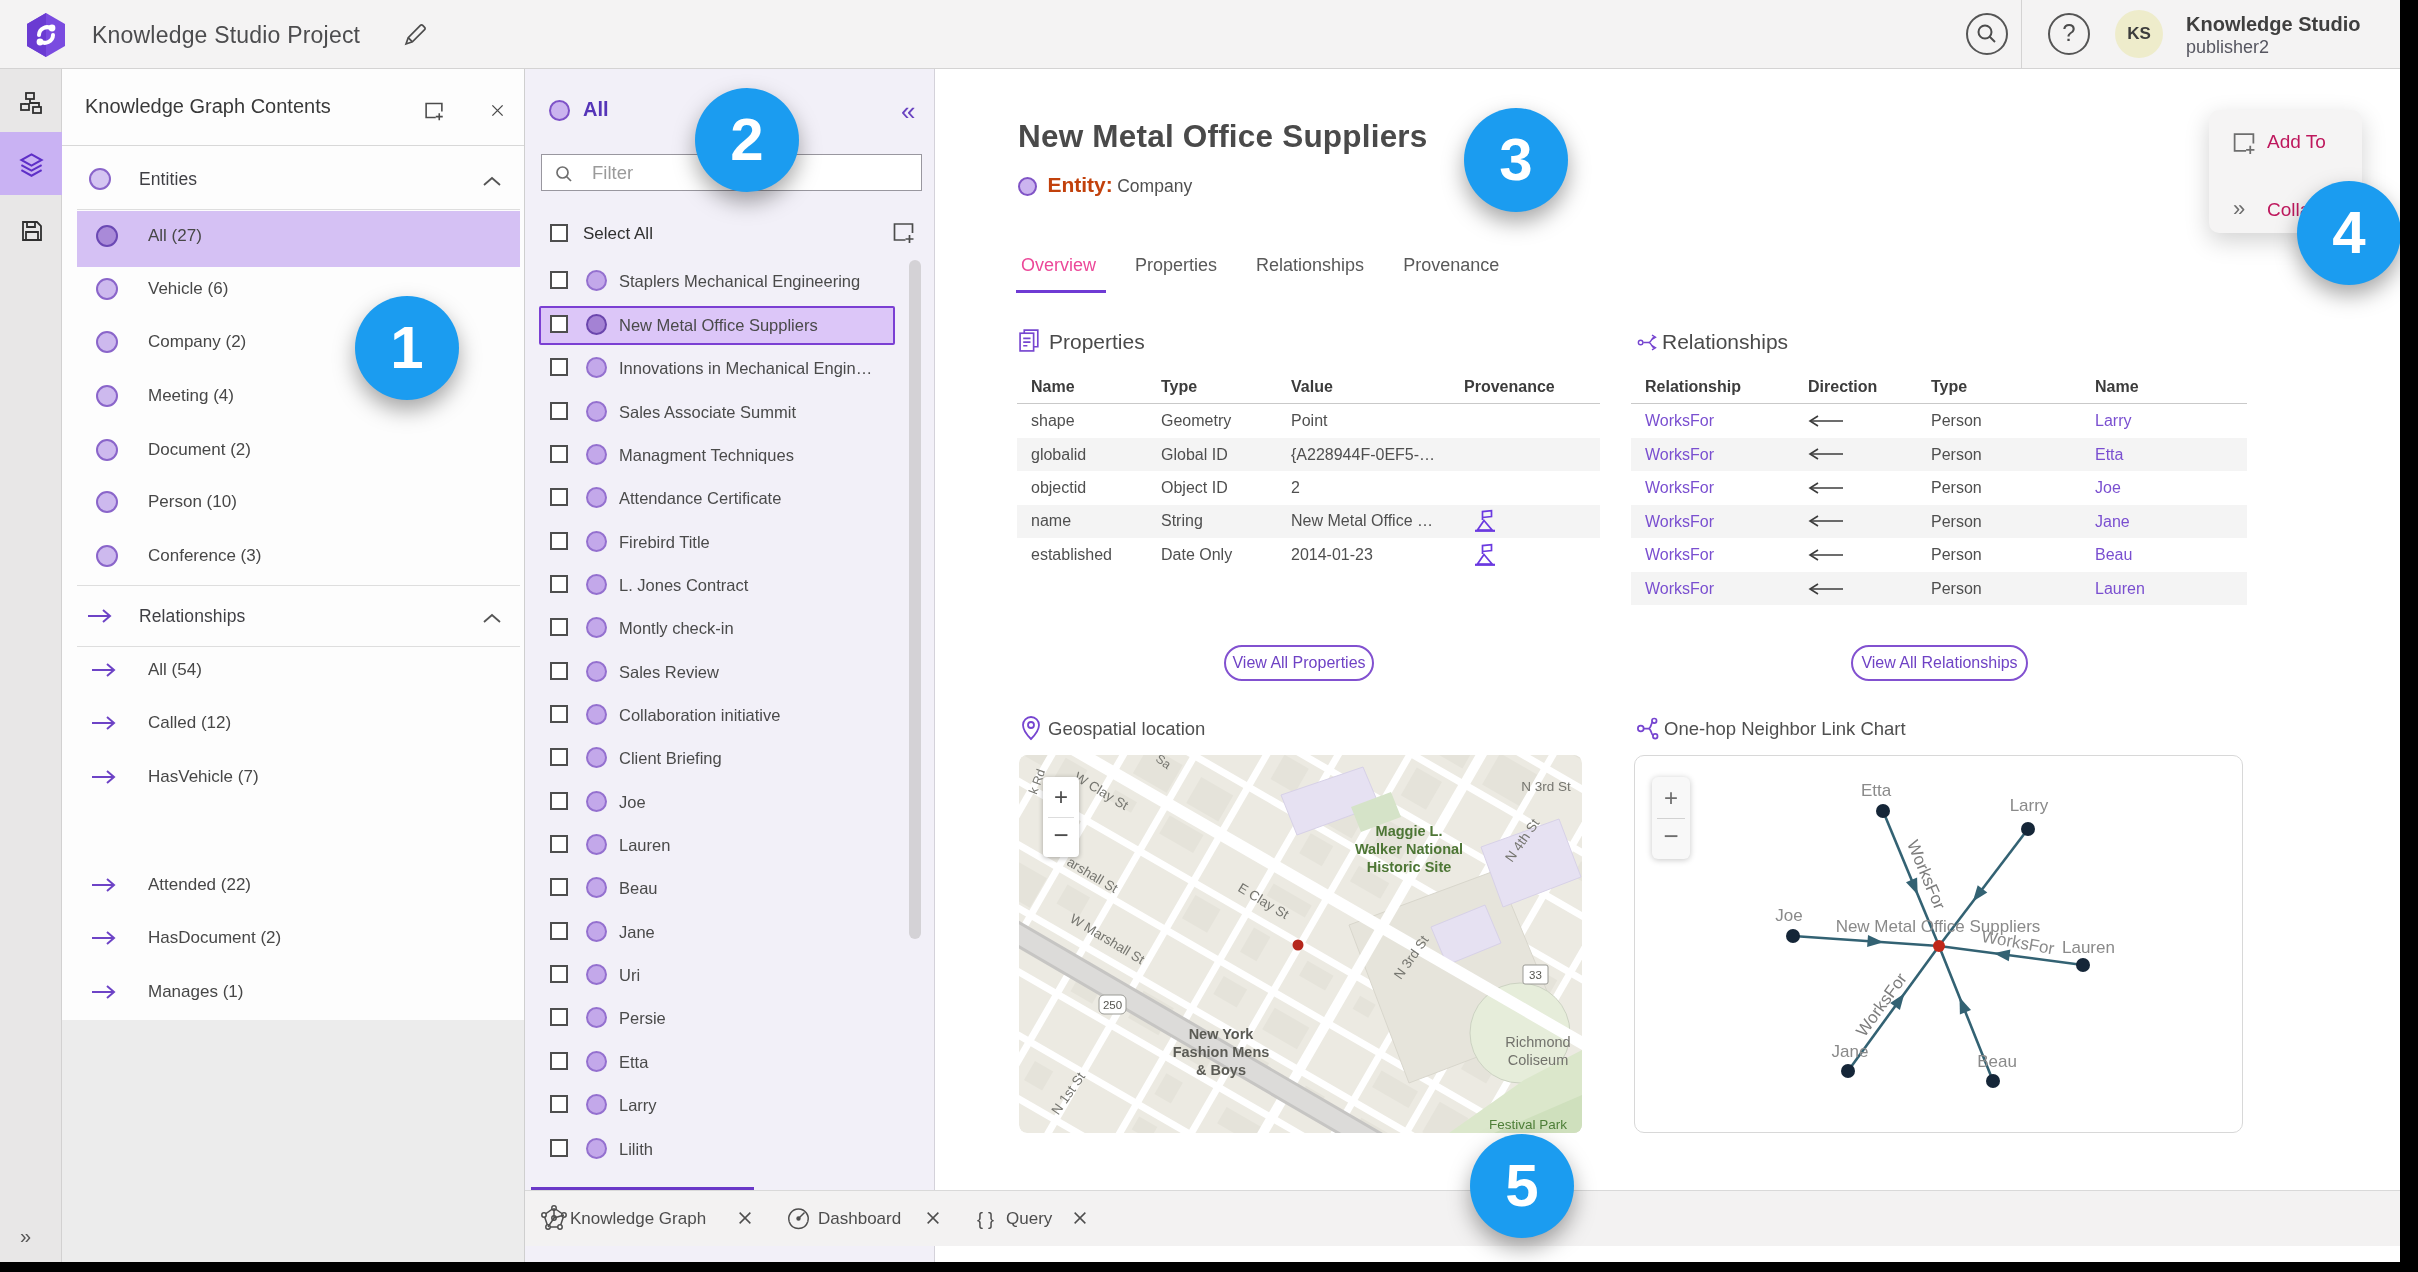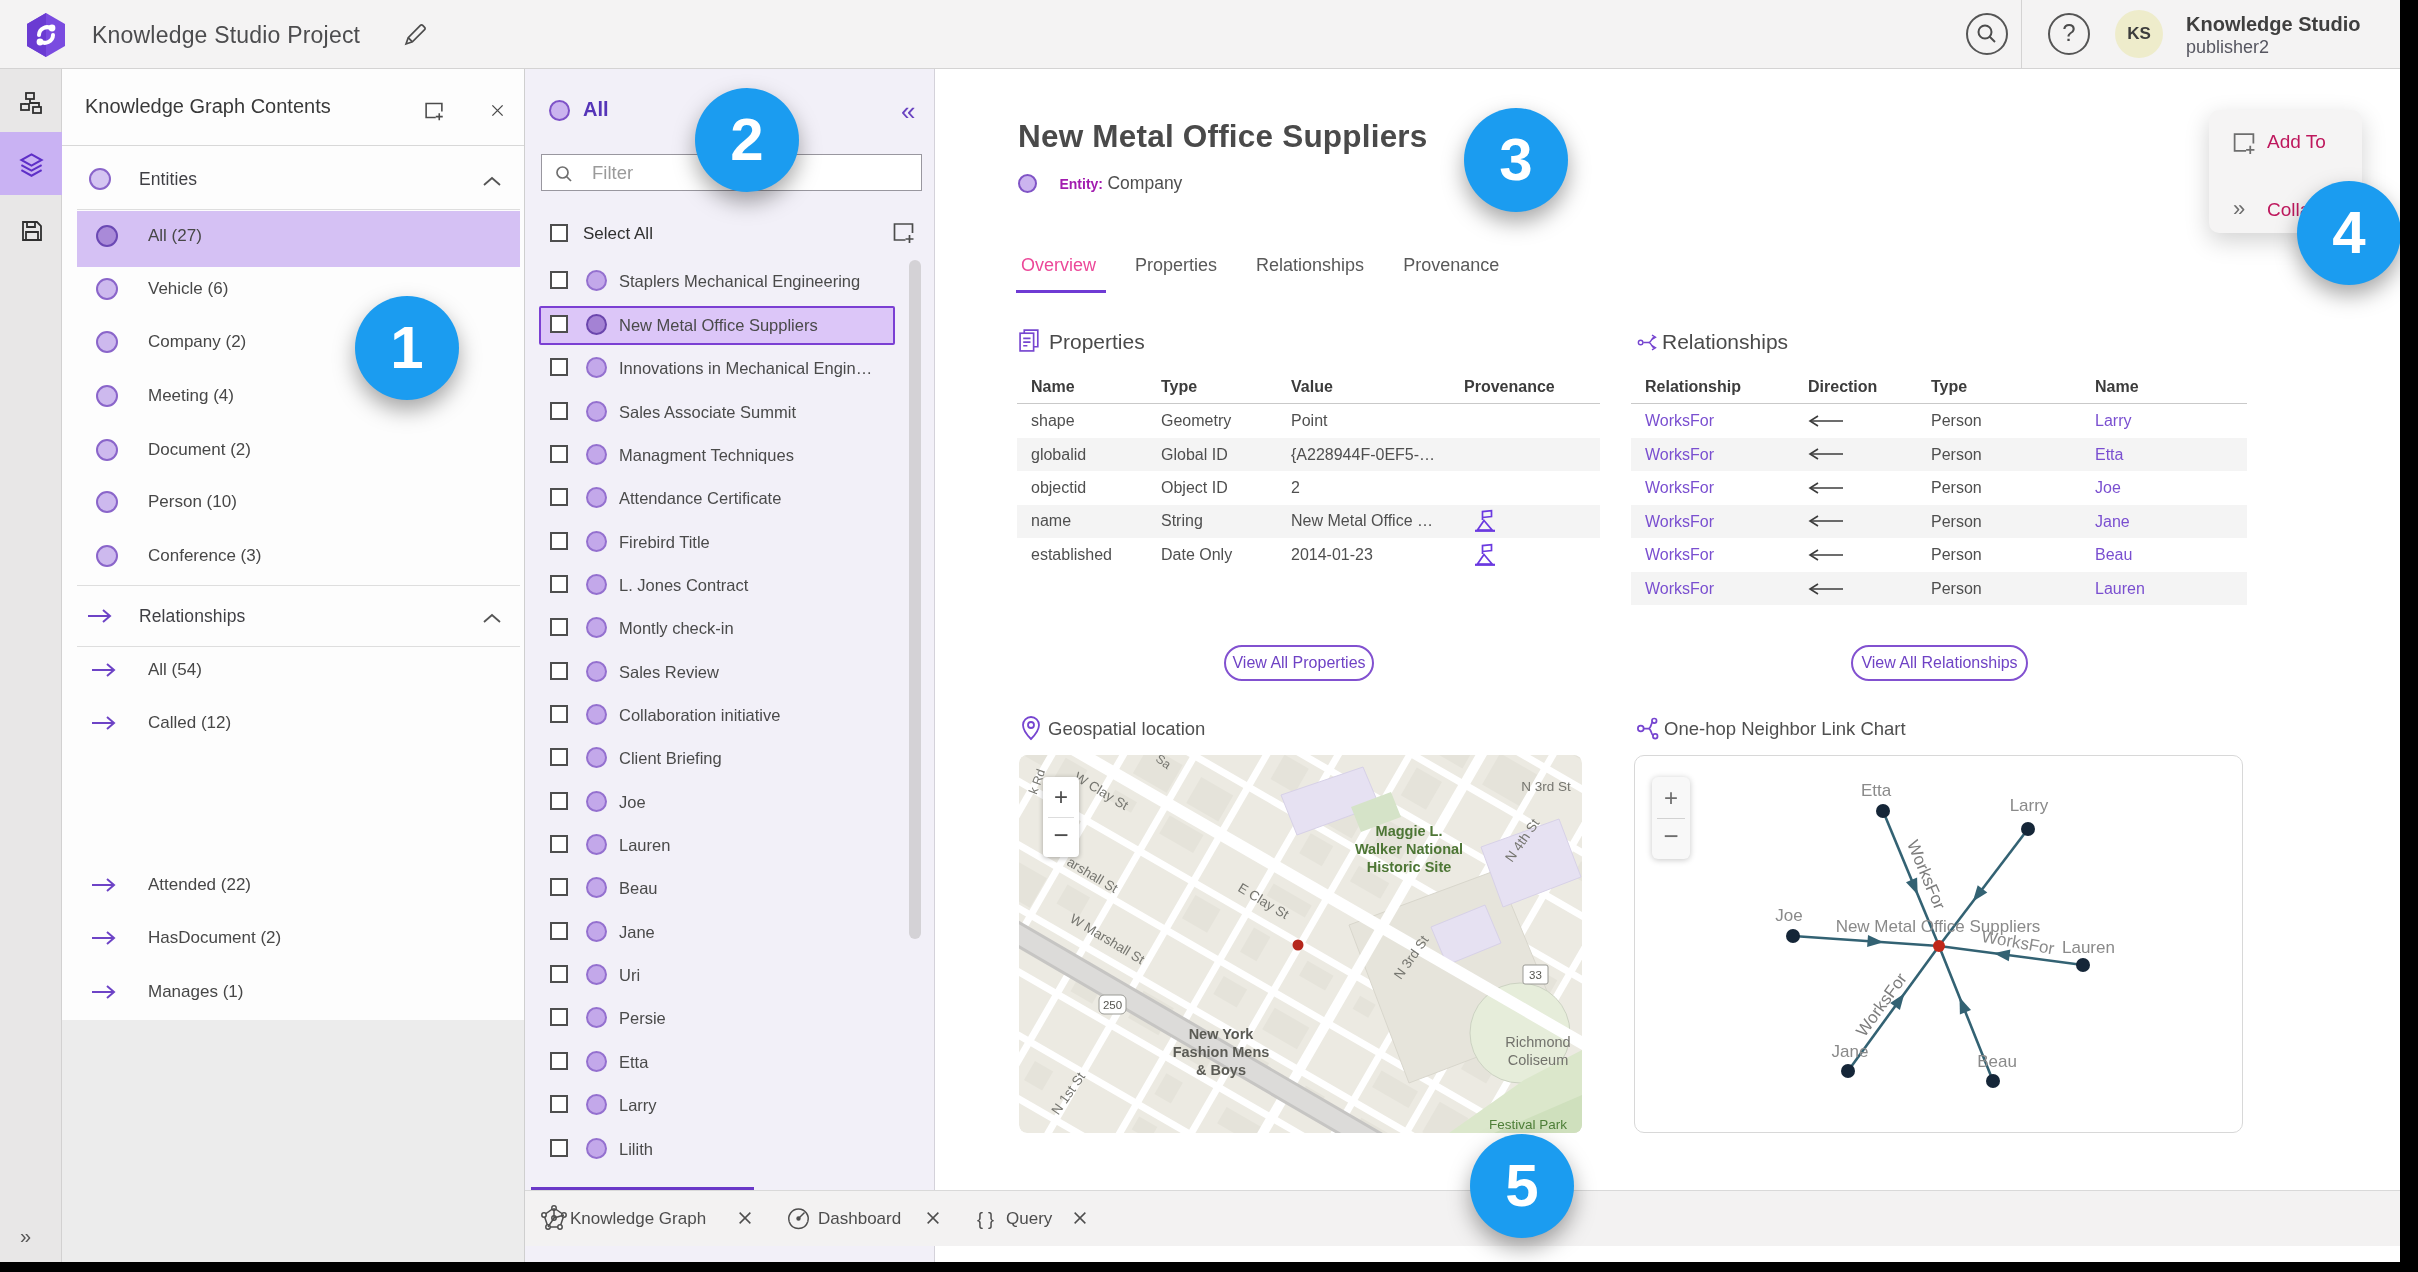--- a/index.html
+++ b/index.html
@@ -198,20 +198,27 @@
           </svg>
           <div class="lbl">All (54)</div>
         </div>
 <div class="row1" style="top:551px;">
           <svg class="abs" style="left:14px;top:17px" width="26" height="18" viewBox="0 0 26 18">
             <line x1="1" y1="9" x2="22" y2="9" stroke="#6d43c6" stroke-width="2"></line>
             <path d="M16 3 L23 9 L16 15" fill="none" stroke="#6d43c6" stroke-width="2"></path>
           </svg>
           <div class="lbl">Called (12)</div>
         </div>
+<div class="row1" style="top:605px;">
+          <svg class="abs" style="left:14px;top:17px" width="26" height="18" viewBox="0 0 26 18">
+            <line x1="1" y1="9" x2="22" y2="9" stroke="#6d43c6" stroke-width="2"></line>
+            <path d="M16 3 L23 9 L16 15" fill="none" stroke="#6d43c6" stroke-width="2"></path>
+          </svg>
+          <div class="lbl">HasVehicle (7)</div>
+        </div>
 <div class="row1" style="top:713px;">
           <svg class="abs" style="left:14px;top:17px" width="26" height="18" viewBox="0 0 26 18">
             <line x1="1" y1="9" x2="22" y2="9" stroke="#6d43c6" stroke-width="2"></line>
             <path d="M16 3 L23 9 L16 15" fill="none" stroke="#6d43c6" stroke-width="2"></path>
           </svg>
           <div class="lbl">Attended (22)</div>
         </div>
 <div class="row1" style="top:766px;">
           <svg class="abs" style="left:14px;top:17px" width="26" height="18" viewBox="0 0 26 18">
             <line x1="1" y1="9" x2="22" y2="9" stroke="#6d43c6" stroke-width="2"></line>
@@ -358,21 +365,21 @@
           <div class="t">Lilith</div>
         </div>
 </div>
   <div class="abs" style="left:384px;top:191px;width:12px;height:679px;background:#d4d2d6;border-radius:6px;"></div>
 </div>
 
 <div id="main">
   <h1>New Metal Office Suppliers</h1>
   <div class="entrow">
     <span style="display:inline-block;width:19px;height:19px;border-radius:50%;background:#cbb4ef;border:2px solid #8054c6;vertical-align:-4px;box-sizing:border-box;"></span>
-    <span style="font-size:14px;color:#a21caf;font-weight:bold;margin-left:18px;">Entity:</span>
+    <span style="font-size:21px;color:#c2410c;font-weight:bold;margin-left:6px;">Entity:</span>
     <span style="font-size:17.5px;color:#4f4f4f;"> Company</span>
   </div>
   <div class="tabs"><span class="act">Overview</span><span>Properties</span><span>Relationships</span><span>Provenance</span></div>
   <div id="tabline"></div>
   <div id="props">
 <svg class="abs" style="left:82px;top:258px" width="25" height="25" viewBox="0 0 24 24">
           <g fill="none" stroke="#7645d0" stroke-width="1.6">
             <rect x="2" y="5" width="13" height="17"></rect>
             <path d="M6 5 v-3 h13 v16 h-4"></path>
             <path d="M5 10 h7 M5 13.5 h7 M5 17 h4"></path>

